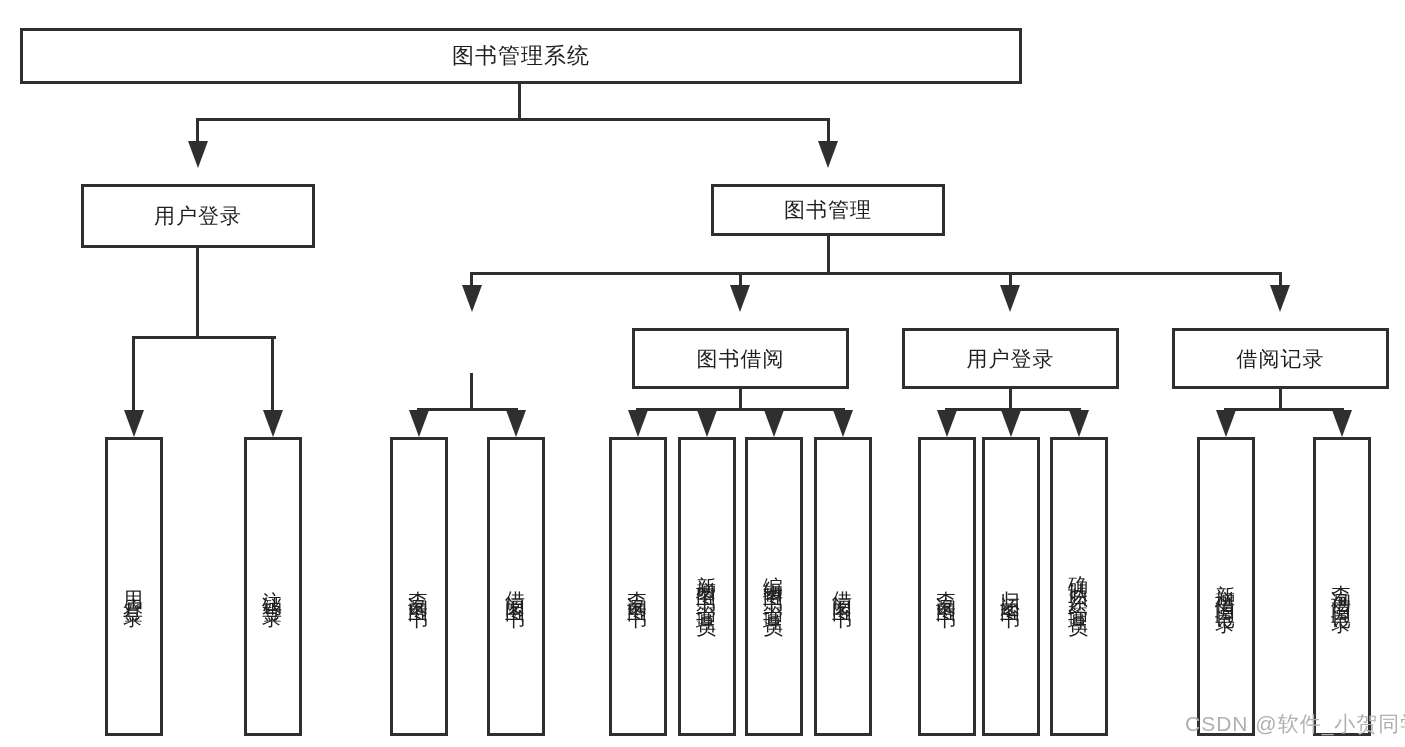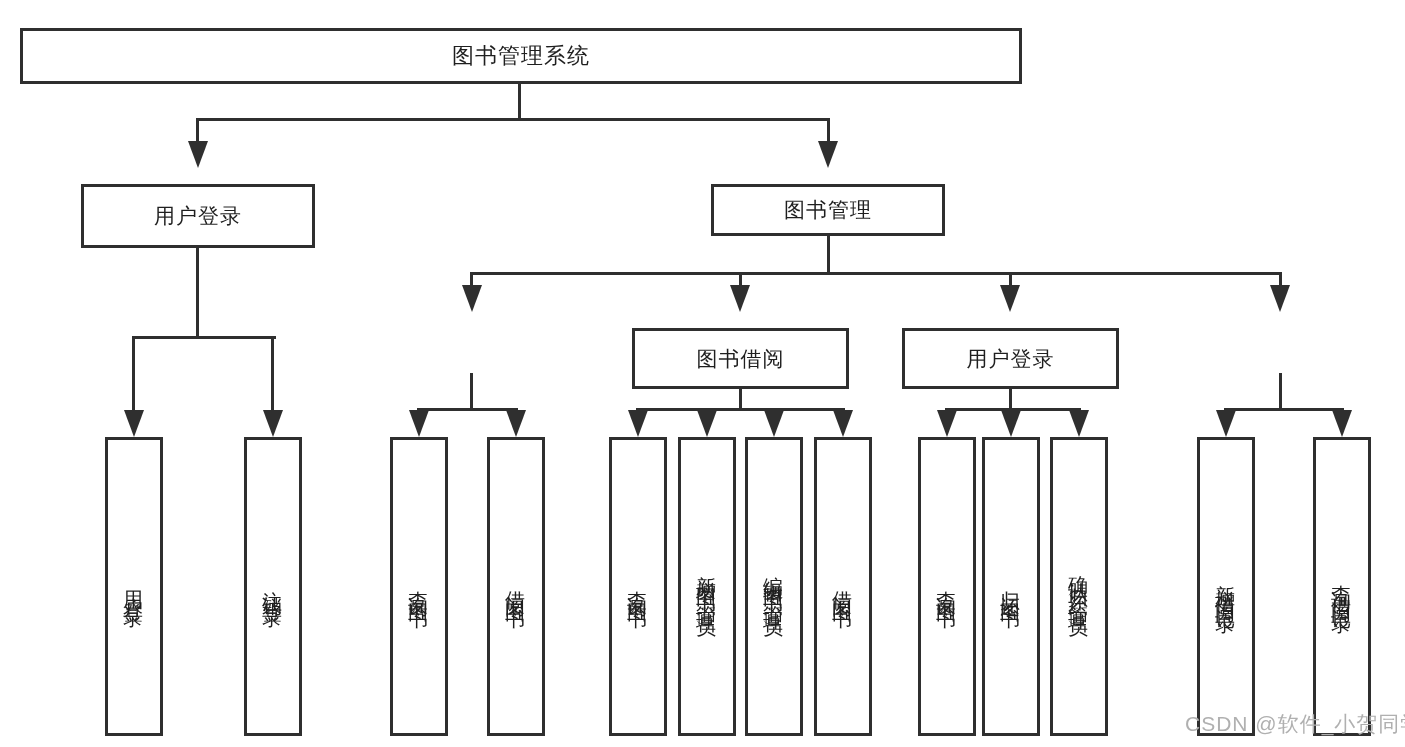--- a/index.html
+++ b/index.html
@@ -59,20 +59,23 @@
   </div>
   <div class="box hbox" style="left:711px;top:168px;width:234px;height:52px">
     <span>图书管理</span>
   </div>
 
   <div class="box hbox" style="left:632px;top:312px;width:217px;height:61px">
     <span>图书借阅</span>
   </div>
   <div class="box hbox" style="left:902px;top:312px;width:217px;height:61px">
     <span>用户登录</span>
+  </div>
+  <div class="box hbox" style="left:1172px;top:312px;width:217px;height:61px">
+    <span>借阅记录</span>
   </div>
 
   <div class="box tall" style="left:105px;top:437px;width:58px;height:299px">
     <span>用户登录</span>
   </div>
   <div class="box tall" style="left:244px;top:437px;width:58px;height:299px">
     <span>注销登录</span>
   </div>
 
   <div class="box tall" style="left:390px;top:437px;width:58px;height:299px">

